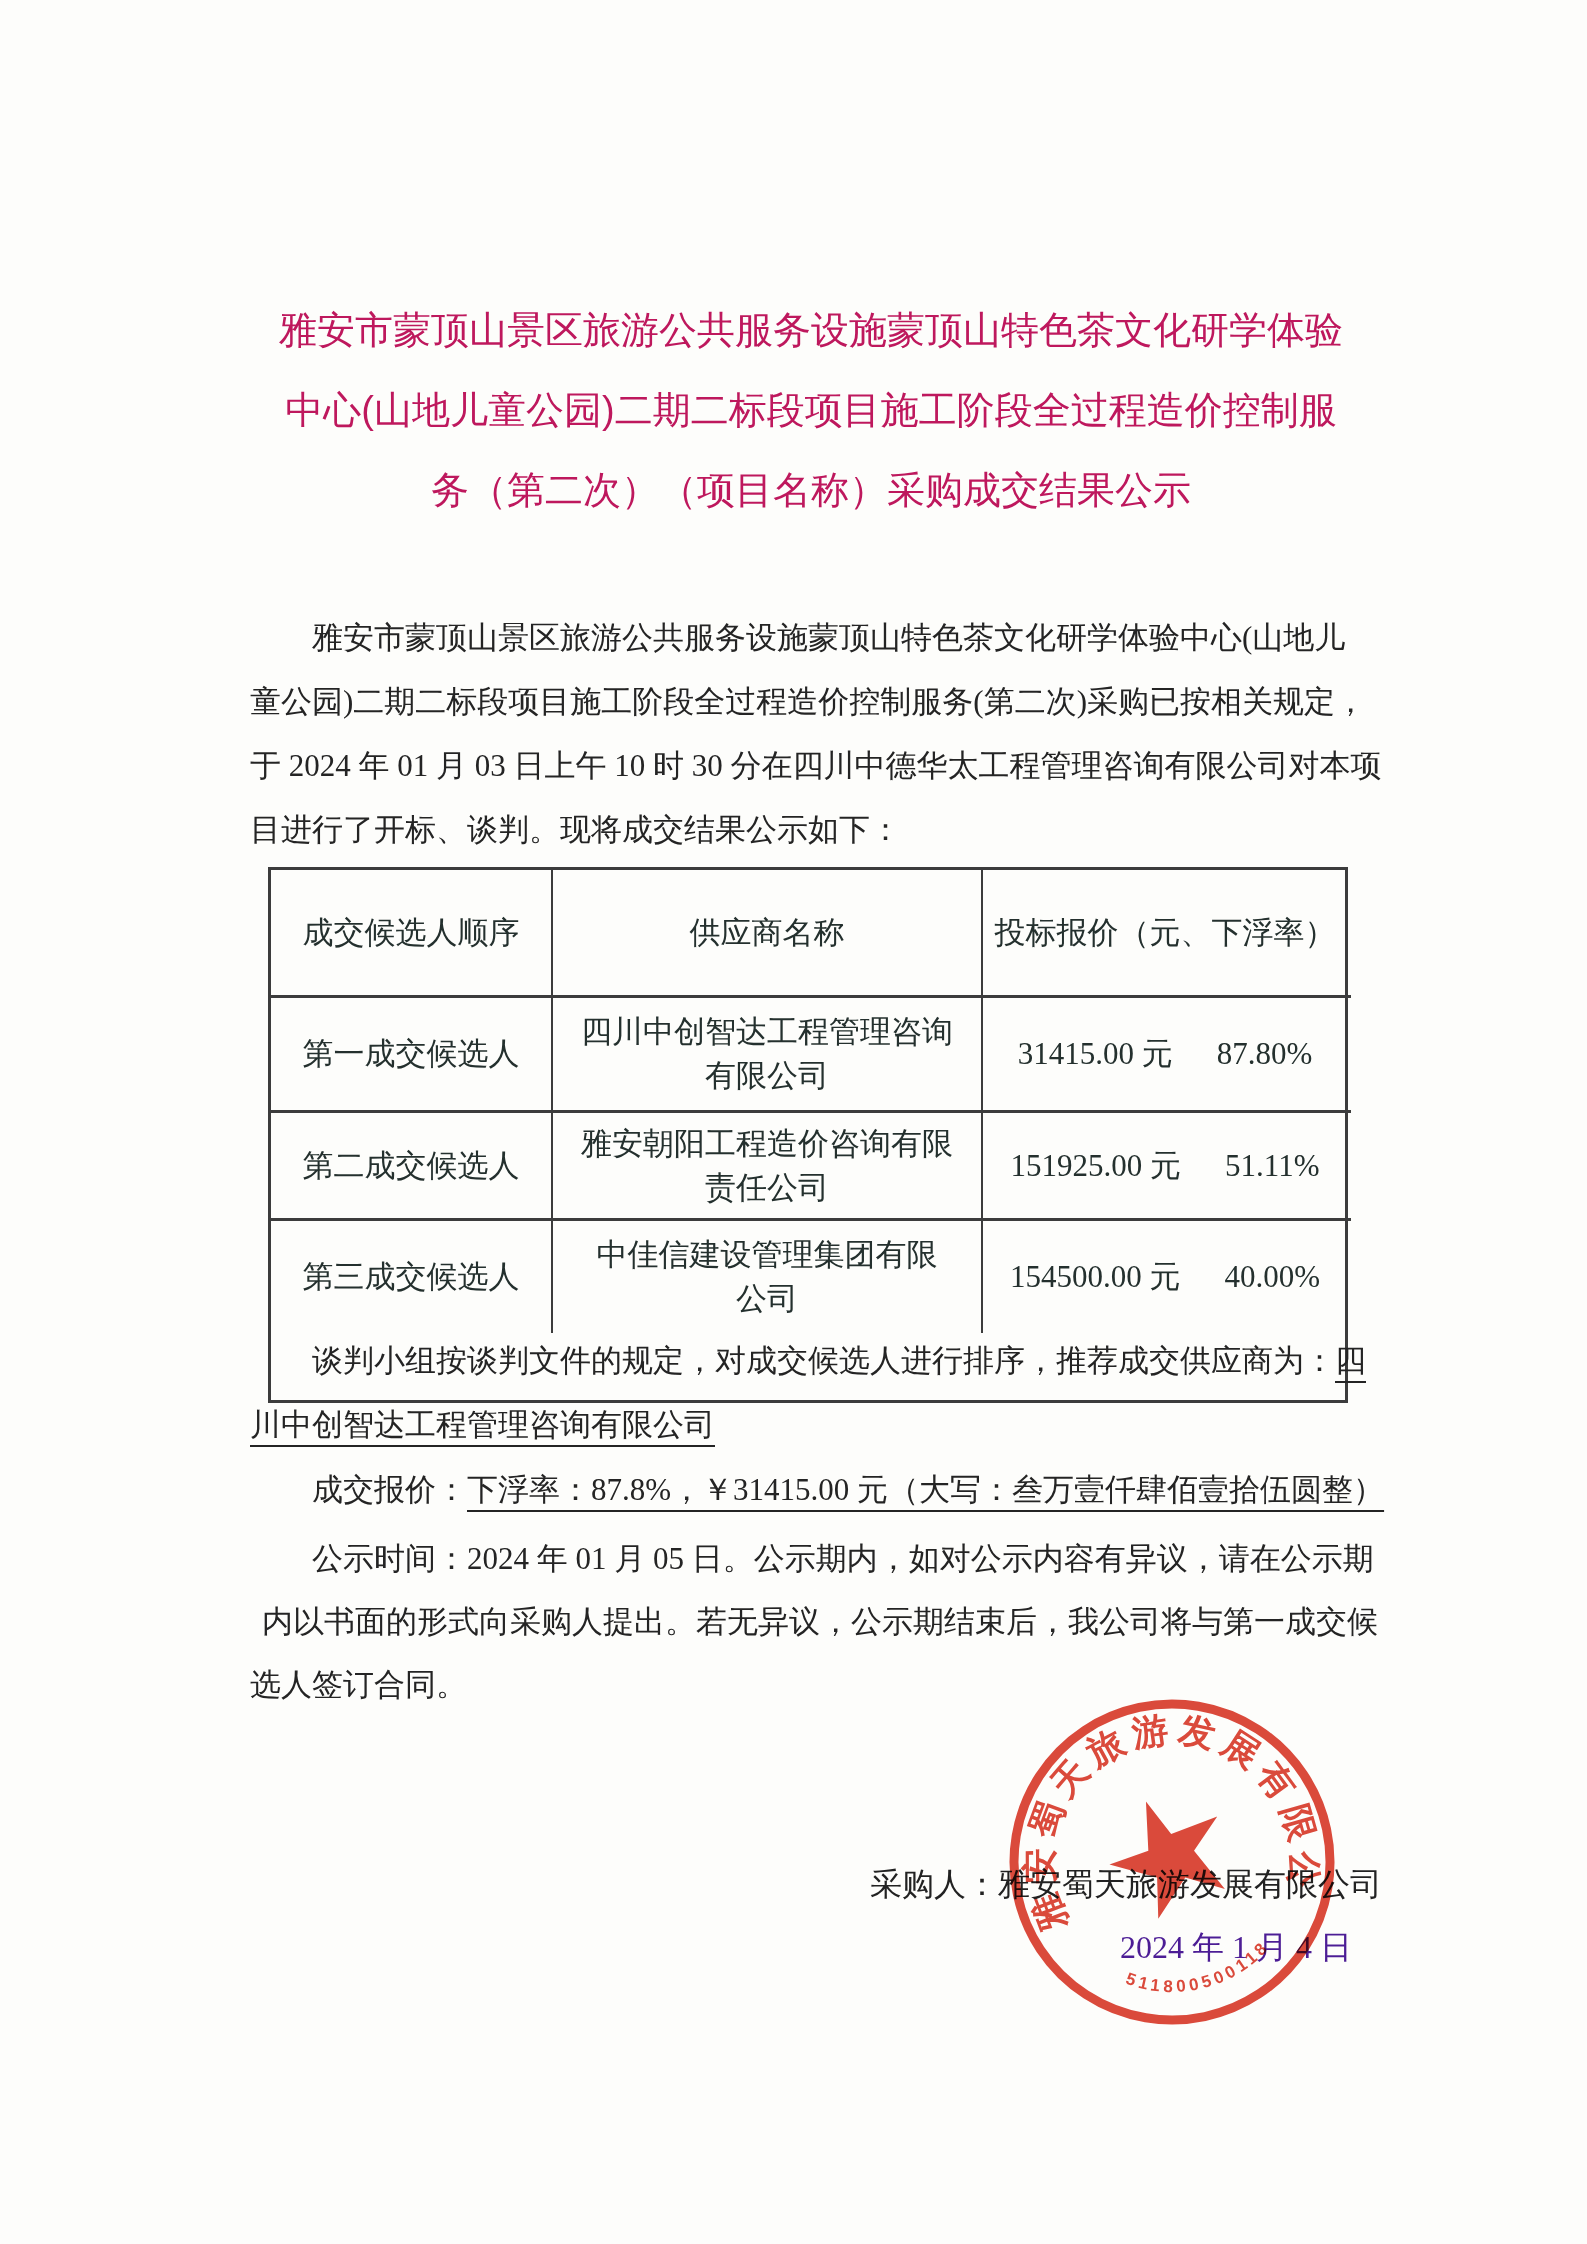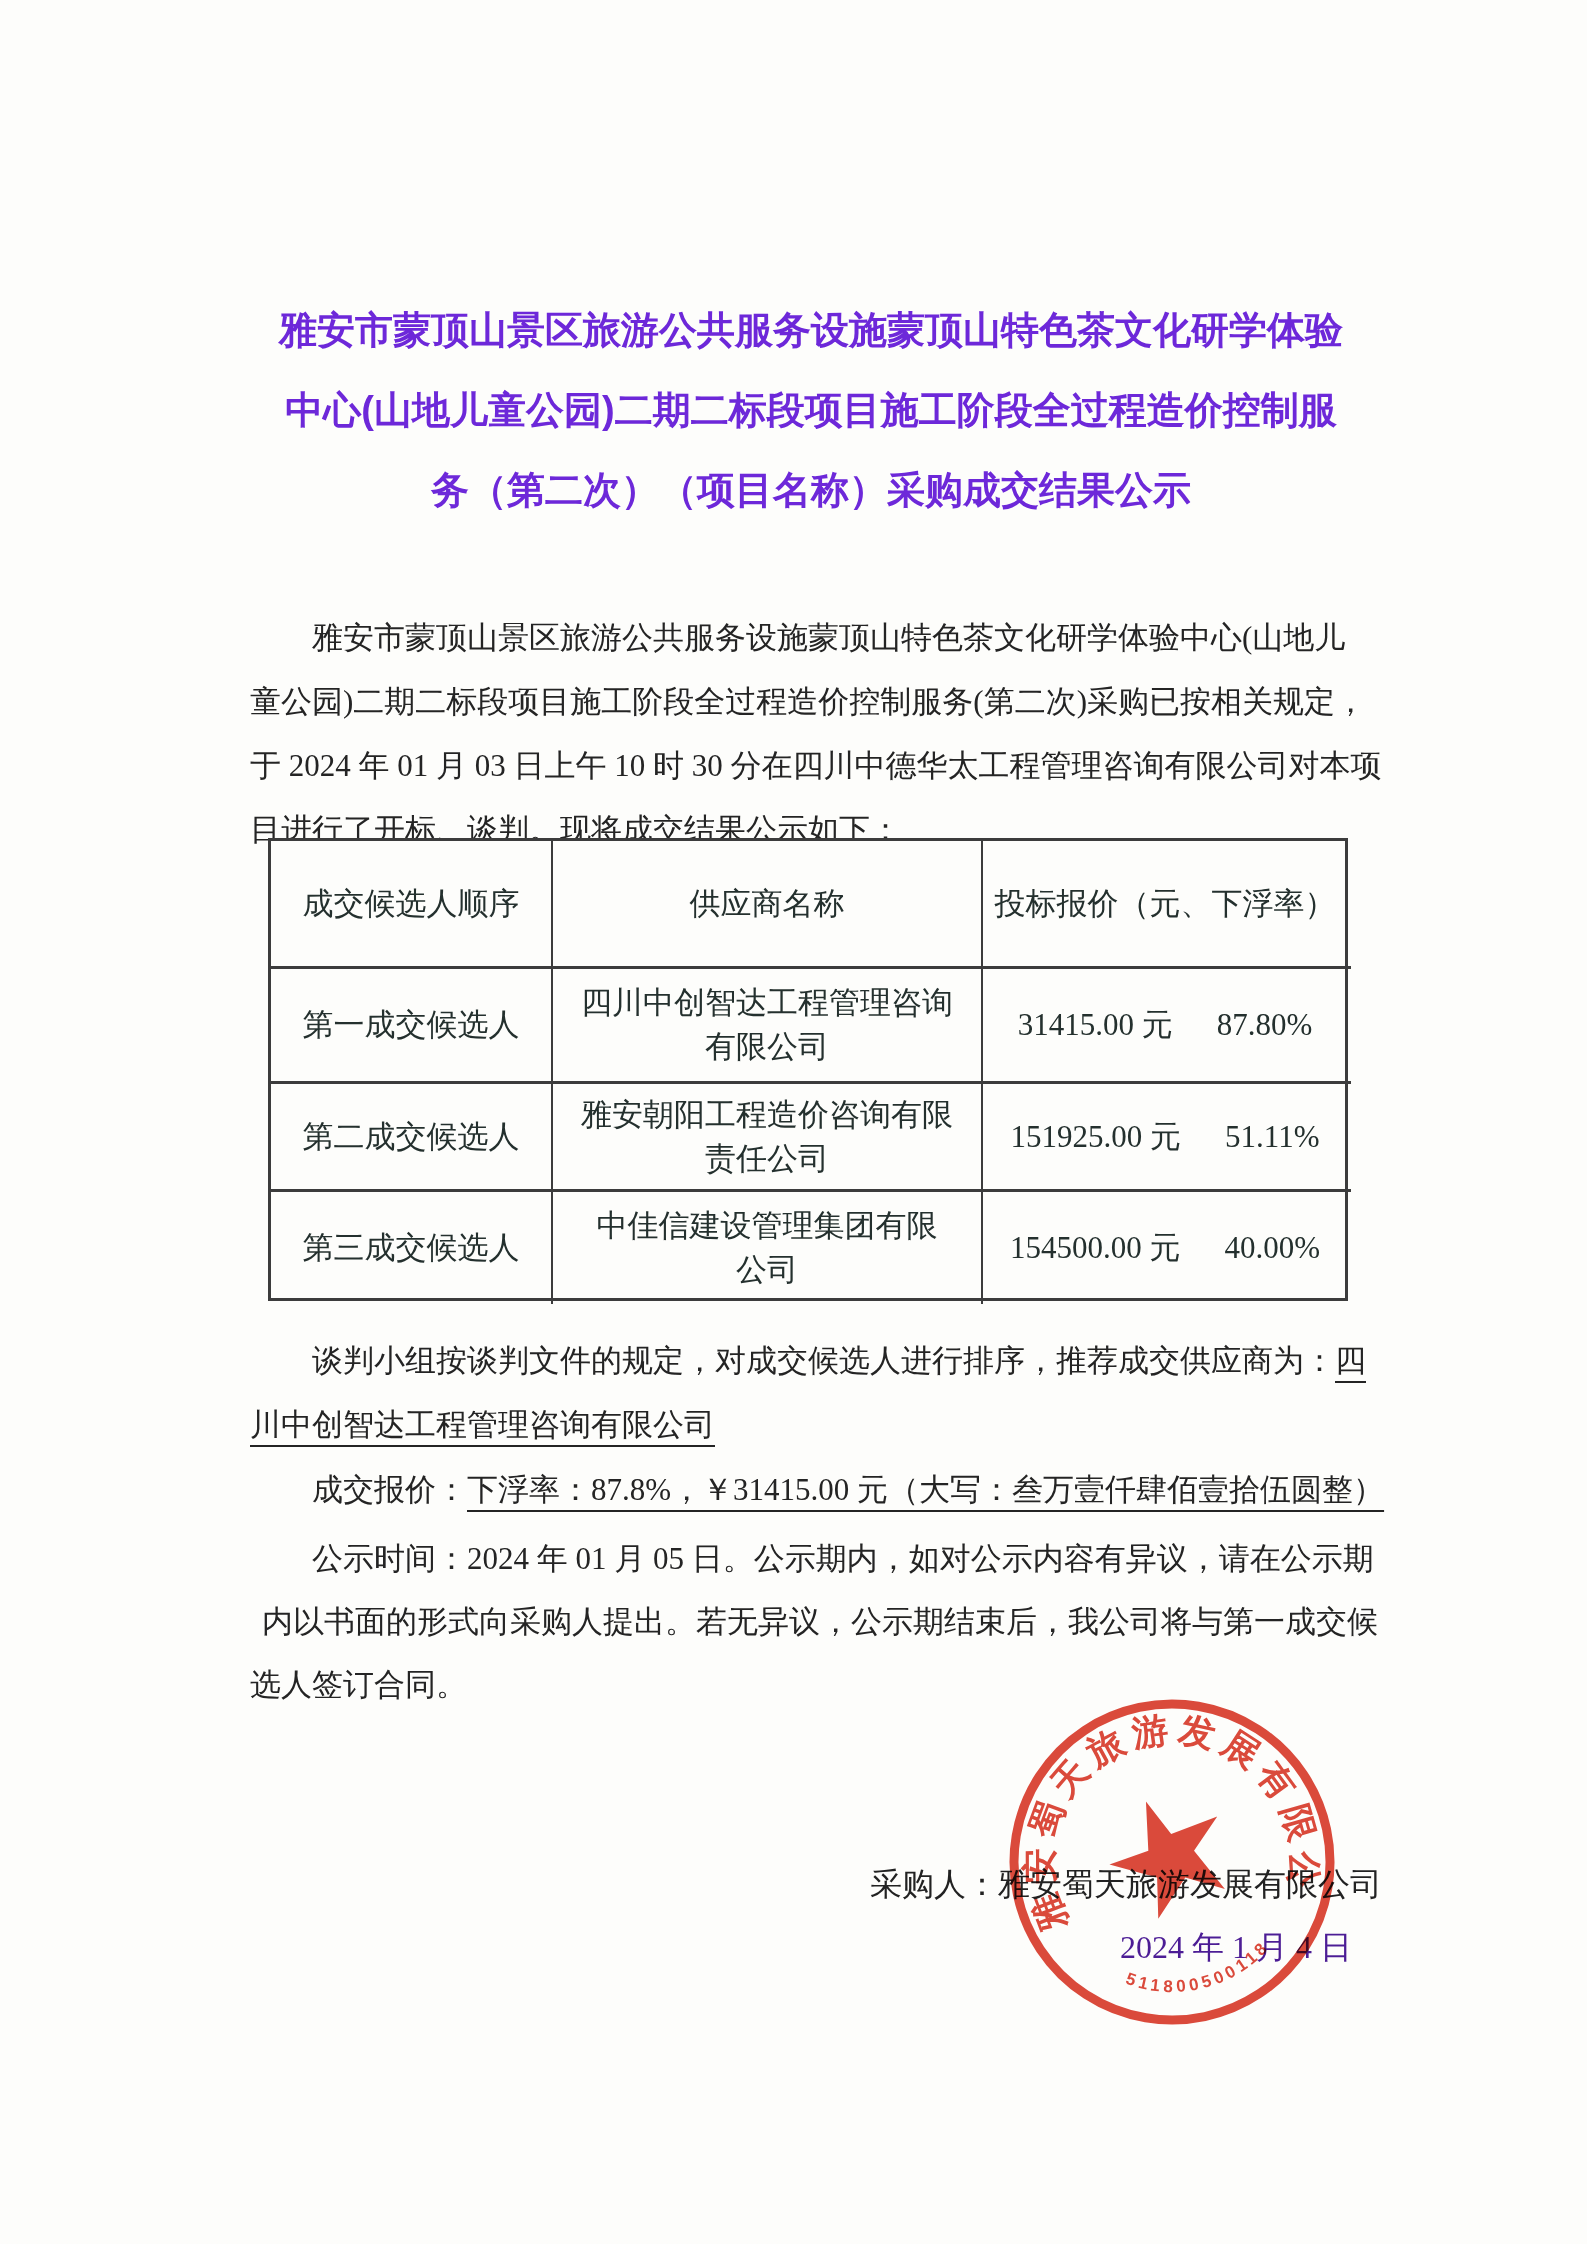--- a/index.html
+++ b/index.html
@@ -9,35 +9,35 @@
     margin:0 auto;
     background:#fdfdfb;
     font-family:"Liberation Serif","DejaVu Serif",serif;
     color:#262626;
     overflow:hidden;
   }
   
   .doc-title{
     position:absolute;left:250px;top:290px;width:1122px;
     font-family:"Liberation Sans","DejaVu Sans",sans-serif;
-    font-weight:bold;font-size:38px;line-height:80px;color:#6d28d9;
+    font-weight:normal;font-size:38px;line-height:80px;color:#be185d;
     text-align:center;white-space:nowrap;
   }
   
   .para{position:absolute;left:250px;width:1125px;font-size:31px;line-height:64px;white-space:nowrap;color:#242424;}
   .para .ln{height:64px;}
   .indent{padding-left:62px;}
   .uline{
     text-decoration:underline;
     text-underline-offset:10px;
     text-decoration-thickness:2px;
   }
   
   .result-table{
-    position:absolute;left:268px;top:838px;width:1080px;height:463px;
+    position:absolute;left:268px;top:867px;width:1080px;height:536px;
     display:grid;
     grid-template-columns:282px 430px 368px;
     grid-template-rows:128px 115px 108px 112px;
     border:3px solid #3c3c3c;
     box-sizing:border-box;
     background:#fdfdfb;
   }
   .cell{
     border-right:2px solid #3c3c3c;
     border-bottom:3px solid #3c3c3c;

